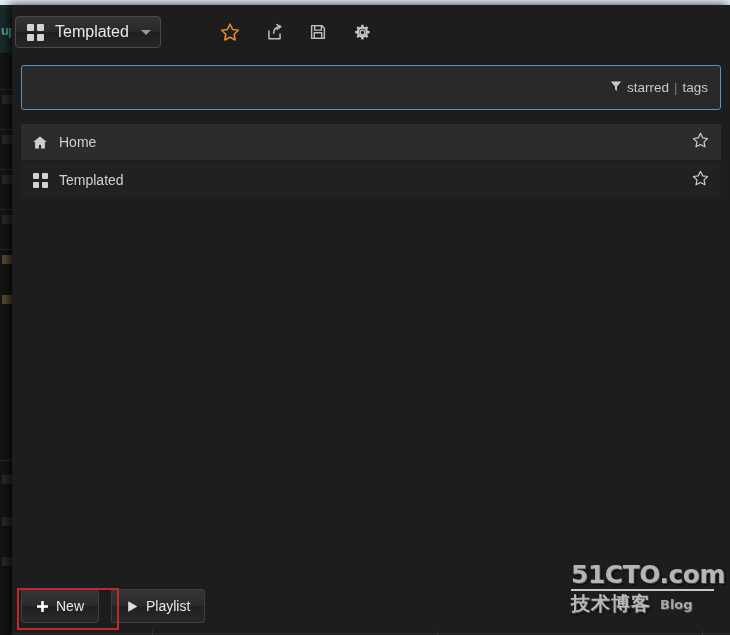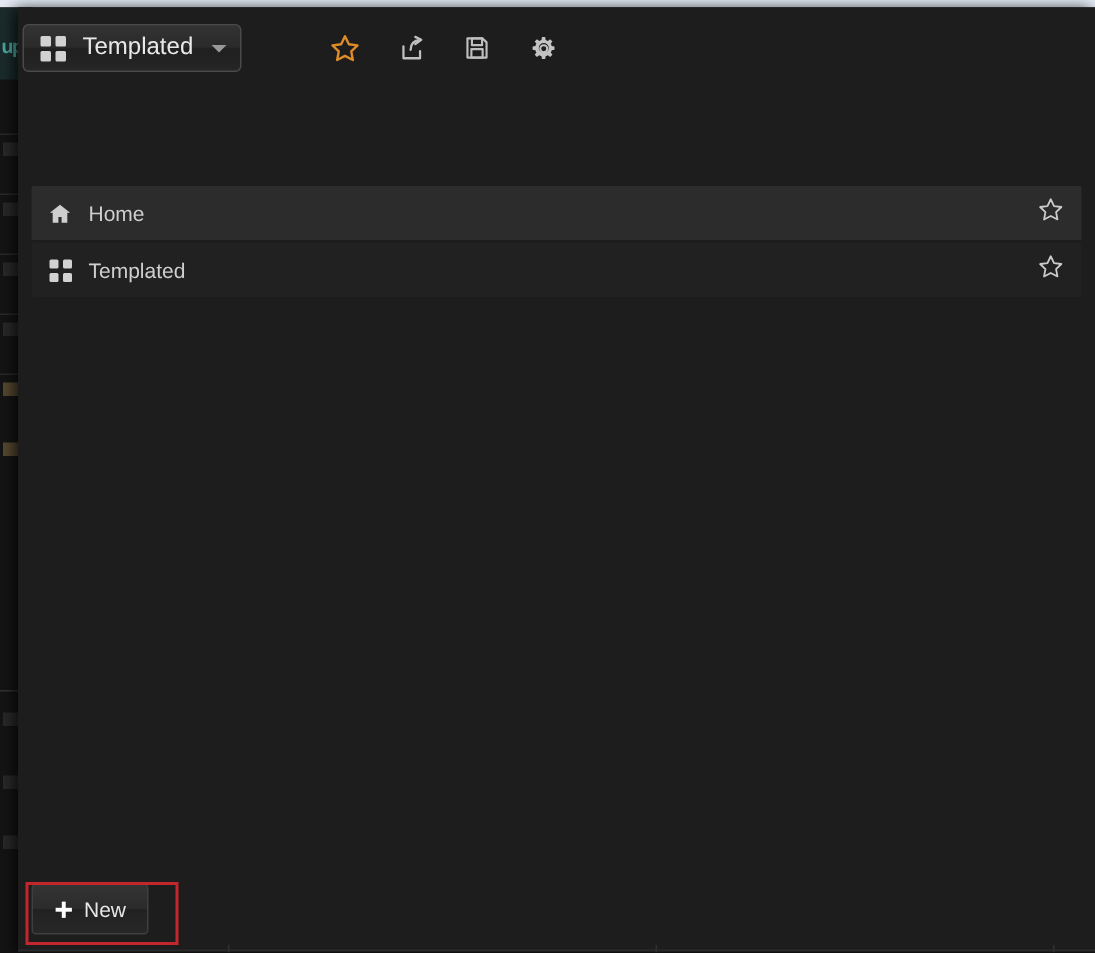--- a/index.html
+++ b/index.html
@@ -380,20 +380,33 @@
           <svg width="19" height="19" viewBox="0 0 24 24" fill="#c4c4c4">
             <path d="M12 8.2a3.8 3.8 0 1 0 0 7.6 3.8 3.8 0 0 0 0-7.6zm0 5.9a2.1 2.1 0 1 1 0-4.2 2.1 2.1 0 0 1 0 4.2z"></path>
             <path d="M20.6 13.6l-.1-1.6.1-1.6-2.2-.5a6.9 6.9 0 0 0-.8-1.9l1.2-1.9-2.3-2.3-1.9 1.2a6.9 6.9 0 0 0-1.9-.8L12.2 1.9h-3.2l-.5 2.3a6.9 6.9 0 0 0-1.9.8L4.7 3.8 2.4 6.1l1.2 1.9a6.9 6.9 0 0 0-.8 1.9l-2.3.5v3.2l2.3.5c.2.7.4 1.3.8 1.9l-1.2 1.9 2.3 2.3 1.9-1.2c.6.4 1.2.6 1.9.8l.5 2.3h3.2l.5-2.3c.7-.2 1.3-.4 1.9-.8l1.9 1.2 2.3-2.3-1.2-1.9c.4-.6.6-1.2.8-1.9l2.2-.5z" opacity="0"></path>
             <path d="M21 10.1l-2.3-.4a7.1 7.1 0 0 0-.8-1.9l1.4-1.9-1.9-1.9-1.9 1.4c-.6-.4-1.2-.6-1.9-.8L13.2 2.2h-2.7l-.4 2.4c-.7.2-1.3.4-1.9.8L6.3 4l-1.9 1.9 1.4 1.9c-.4.6-.6 1.2-.8 1.9L2.6 10.1v2.7l2.4.4c.2.7.4 1.3.8 1.9l-1.4 1.9 1.9 1.9 1.9-1.4c.6.4 1.2.6 1.9.8l.4 2.4h2.7l.4-2.4c.7-.2 1.3-.4 1.9-.8l1.9 1.4 1.9-1.9-1.4-1.9c.4-.6.6-1.2.8-1.9l2.4-.4zM12 15.6a4.2 4.2 0 1 1 0-8.4 4.2 4.2 0 0 1 0 8.4z"></path>
           </svg>
         </div>
 
       </div>
     </div>
 
+    <div class="search-wrap">
+      <input class="search-input" type="text" placeholder="" style="">
+      <div class="filter-links">
+        <span class="funnel">
+          <svg width="12" height="12" viewBox="0 0 24 24" fill="#c9c9c9">
+            <polygon points="1.5,3 22.5,3 14,13 14,21.5 10,19 10,13"></polygon>
+          </svg>
+        </span>
+        <span class="link">starred</span>
+        <span class="sep">|</span>
+        <span class="link">tags</span>
+      </div>
+    </div>
 
     <div class="results">
 
       <div class="result-row active">
         <span class="row-icon">
           <svg width="16" height="15" viewBox="0 0 24 24" fill="#cfcfcf">
             <path d="M12 2.3 1.2 11h3v10.6h6.1v-6.2h3.4v6.2h6.1V11h3z"></path>
           </svg>
         </span>
         <span class="row-label">Home</span>
@@ -430,23 +443,39 @@
         <span class="bico">
           <svg width="13" height="13" viewBox="0 0 24 24" fill="#ffffff">
             <rect x="9.6" y="2" width="4.8" height="20"></rect>
             <rect x="2" y="9.6" width="20" height="4.8"></rect>
           </svg>
         </span>
         <span>New</span>
       </div>
 
 
+      <div class="act-btn">
+        <span class="bico">
+          <svg width="13" height="13" viewBox="0 0 24 24" fill="#e0e0e0">
+            <polygon points="4,2.5 21,12 4,21.5"></polygon>
+          </svg>
+        </span>
+        <span>Playlist</span>
+      </div>
 
     </div>
 
+    <div class="watermark">
+      <div class="wm-main">51CTO.com</div>
+      <div class="wm-rule"></div>
+      <div class="wm-sub">
+        <span class="wm-cn">技术博客</span>
+        <span class="wm-blog">Blog</span>
+      </div>
+    </div>
 
   </div>
 
   <div class="annot-box"></div>
 
   <div class="bottom-hairline"></div>
   <div class="bottom-tick" style="left:152px"></div>
   <div class="bottom-tick" style="left:437px"></div>
   <div class="bottom-tick" style="left:702px"></div>
 

